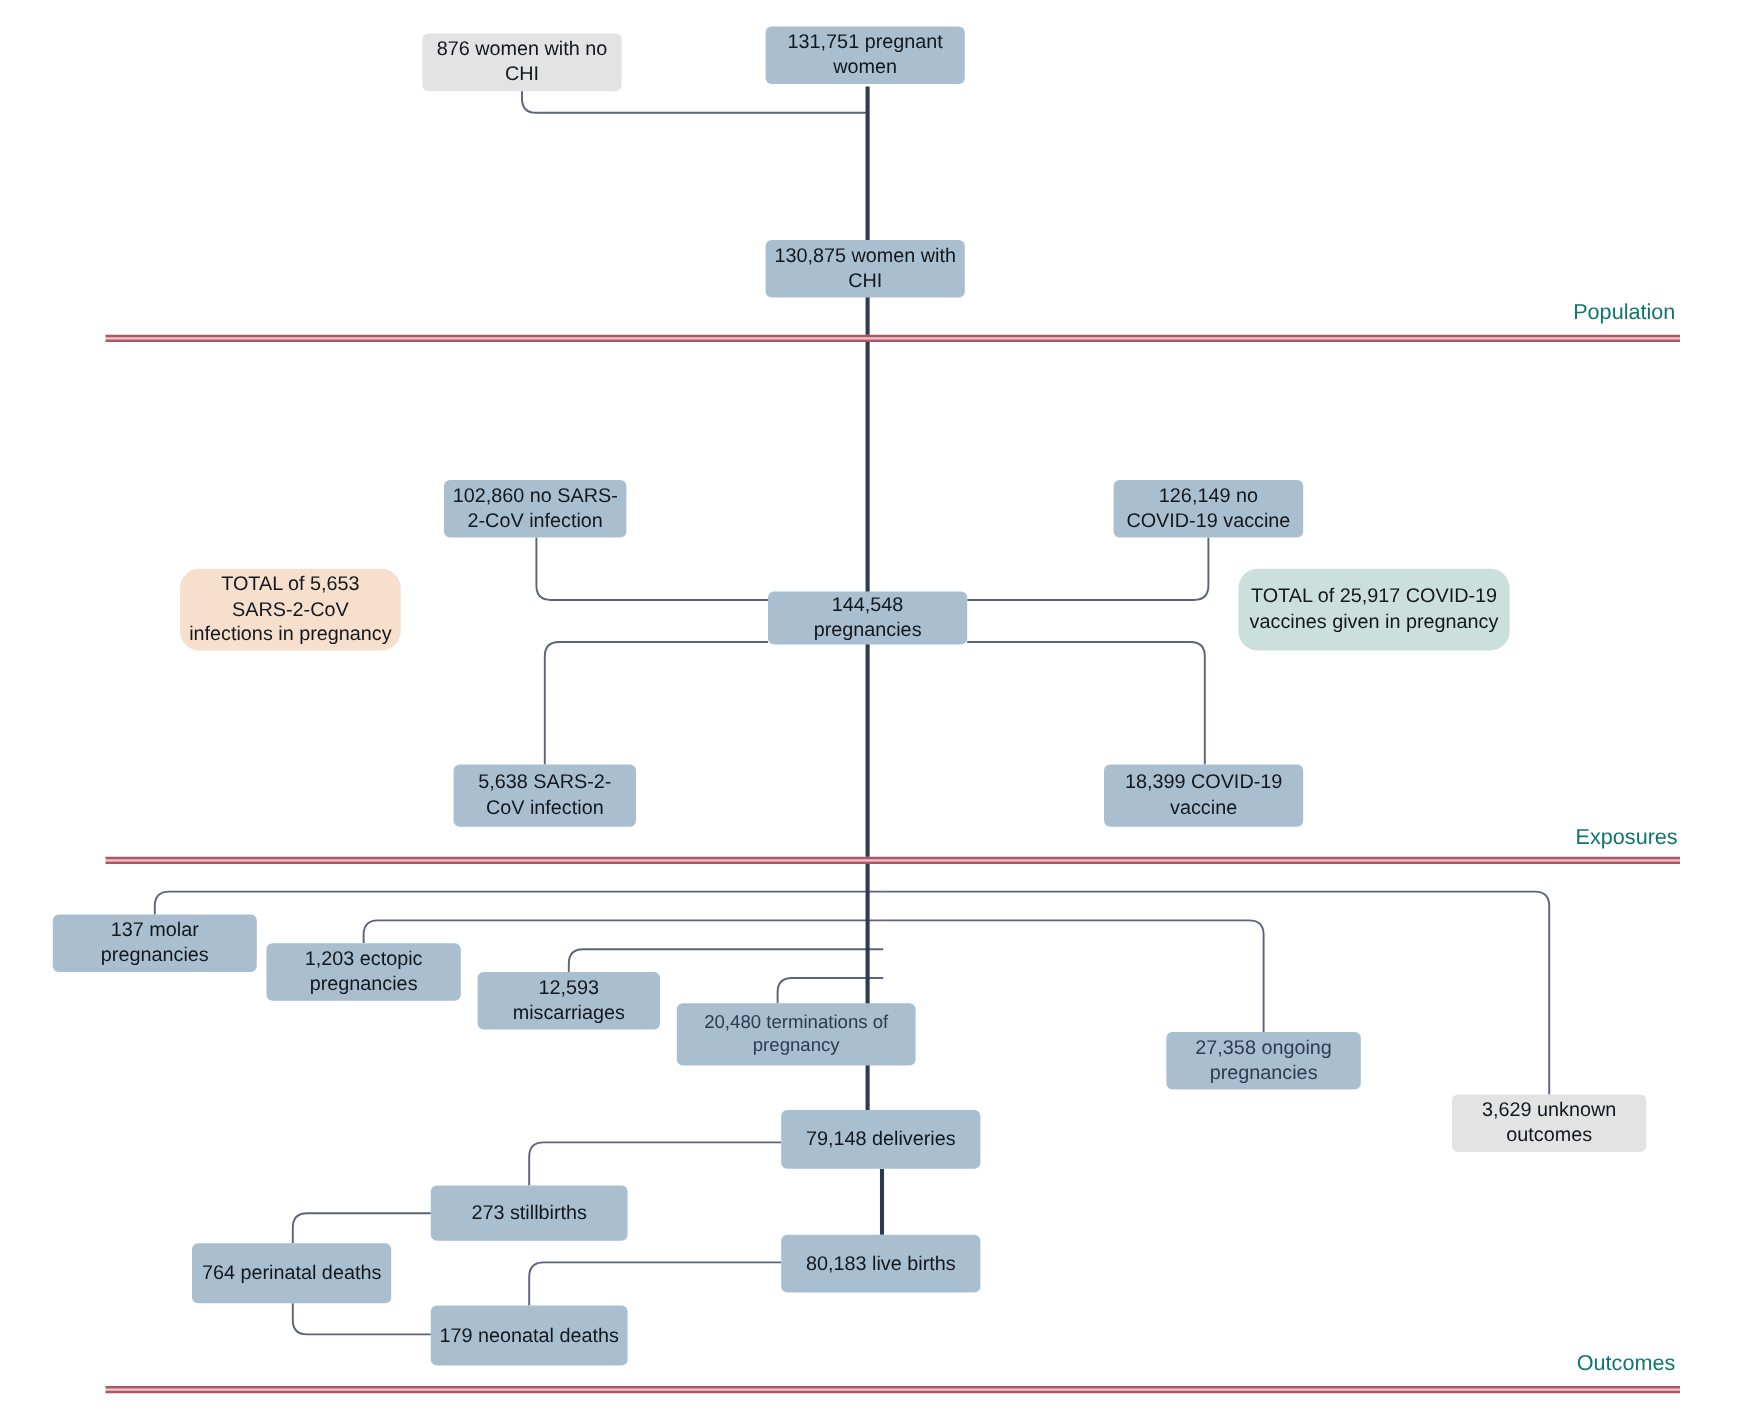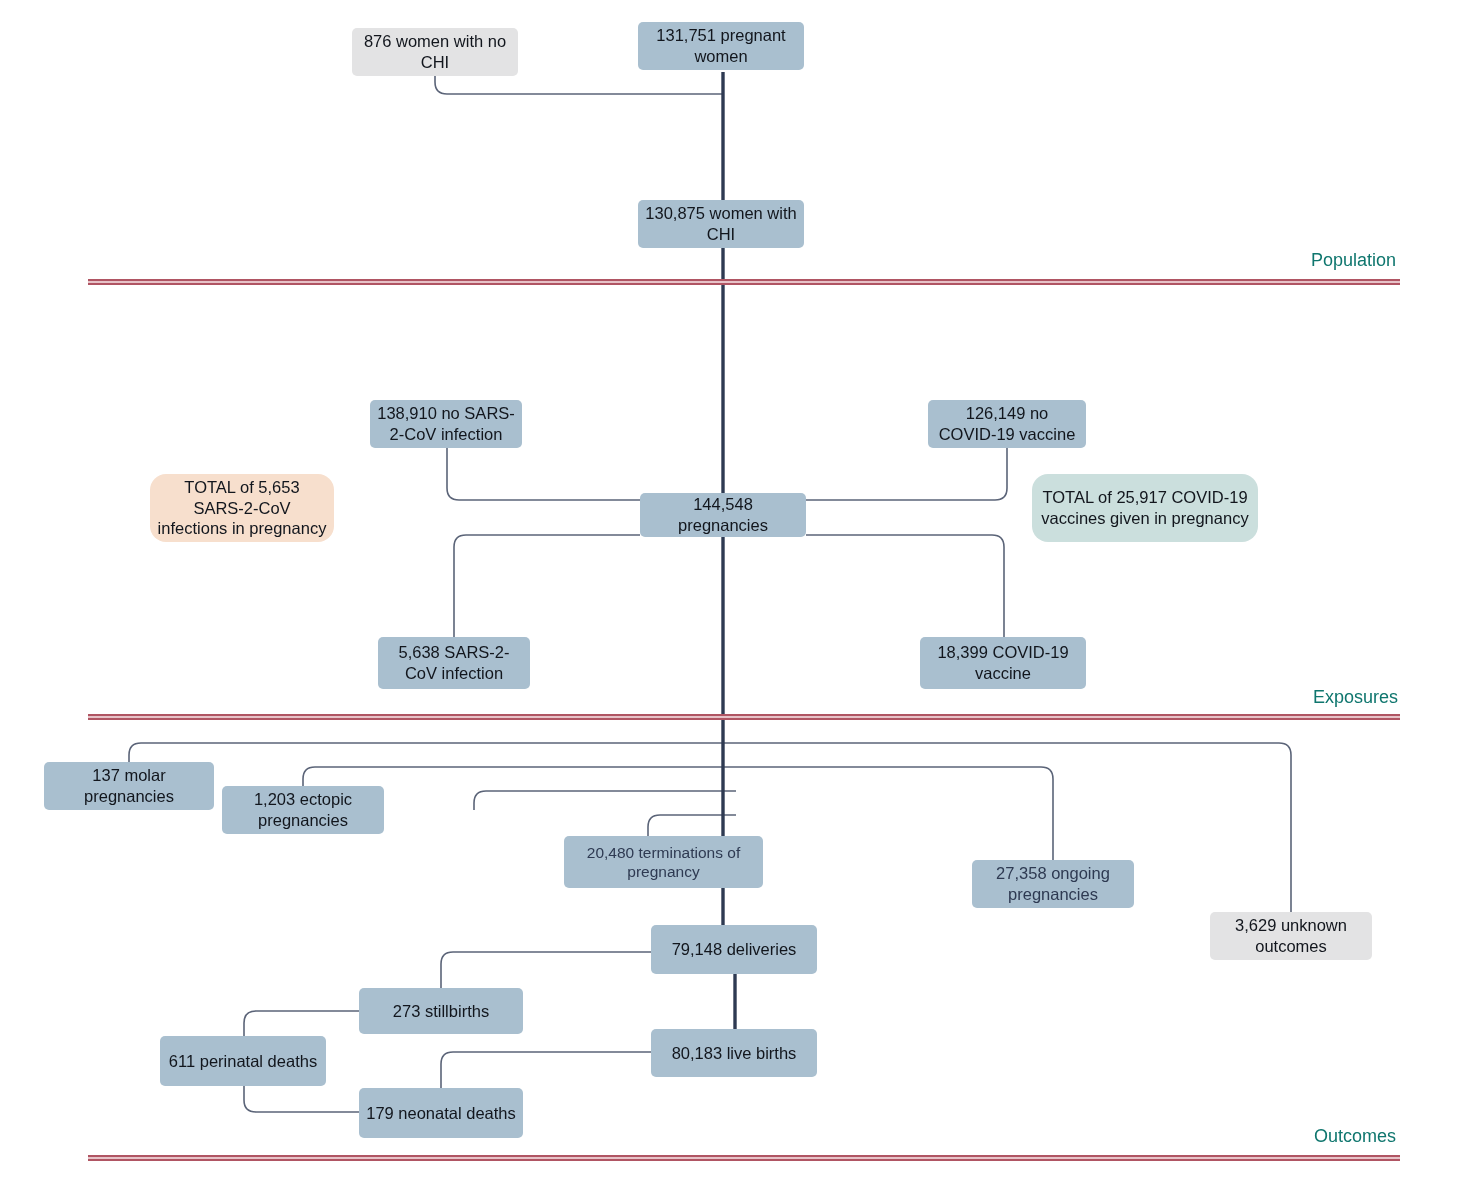--- a/index.html
+++ b/index.html
@@ -119,21 +119,21 @@
   </div>
 
   <div class="node blue" style="left:638px; top:200px; width:166px; height:48px;">
     <span>130,875 women with CHI</span>
   </div>
 
   <div class="band-label" style="left:1311px; top:250px;">Population</div>
   <div class="divider" style="top:279px;"></div>
 
   <div class="node blue" style="left:370px; top:400px; width:152px; height:48px;">
-    <span>138,910 no SARS-2-CoV infection</span>
+    <span>102,860 no SARS-2-CoV infection</span>
   </div>
 
   <div class="node blue" style="left:928px; top:400px; width:158px; height:48px;">
     <span>126,149 no COVID-19 vaccine</span>
   </div>
 
   <div class="node peach" style="left:150px; top:474px; width:184px; height:68px;">
     <span>TOTAL of 5,653 SARS-2-CoV infections in pregnancy</span>
   </div>
 
@@ -157,20 +157,23 @@
   <div class="divider" style="top:714px;"></div>
 
   <div class="node blue" style="left:44px; top:762px; width:170px; height:48px;">
     <span>137 molar pregnancies</span>
   </div>
 
   <div class="node blue" style="left:222px; top:786px; width:162px; height:48px;">
     <span>1,203 ectopic pregnancies</span>
   </div>
 
+  <div class="node blue" style="left:398px; top:810px; width:152px; height:48px;">
+    <span>12,593 miscarriages</span>
+  </div>
 
   <div class="node blue navytext" style="left:564px; top:836px; width:199px; height:52px; font-size:15.5px;">
     <span>20,480 terminations of pregnancy</span>
   </div>
 
   <div class="node blue navytext" style="left:972px; top:860px; width:162px; height:48px;">
     <span>27,358 ongoing pregnancies</span>
   </div>
 
   <div class="node grey" style="left:1210px; top:912px; width:162px; height:48px;">
@@ -183,21 +186,21 @@
 
   <div class="node blue" style="left:359px; top:988px; width:164px; height:46px;">
     <span>273 stillbirths</span>
   </div>
 
   <div class="node blue" style="left:651px; top:1029px; width:166px; height:48px;">
     <span>80,183 live births</span>
   </div>
 
   <div class="node blue" style="left:160px; top:1036px; width:166px; height:50px;">
-    <span>611 perinatal deaths</span>
+    <span>764 perinatal deaths</span>
   </div>
 
   <div class="node blue" style="left:359px; top:1088px; width:164px; height:50px;">
     <span>179 neonatal deaths</span>
   </div>
 
   <div class="band-label" style="left:1314px; top:1126px;">Outcomes</div>
   <div class="divider" style="top:1155px;"></div>
 
 </div>

